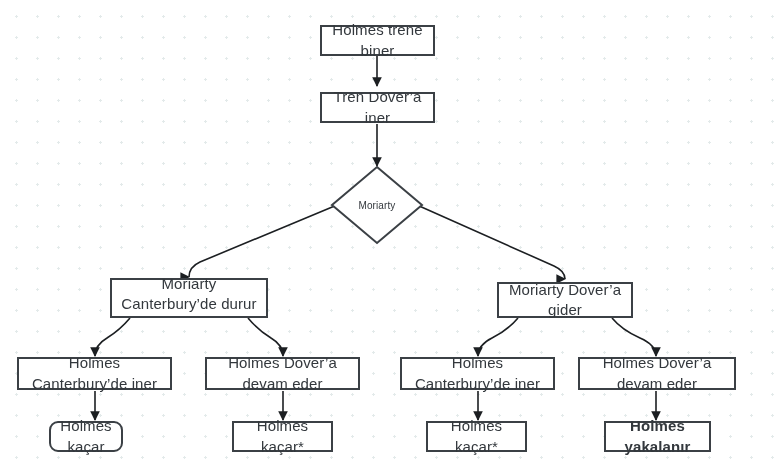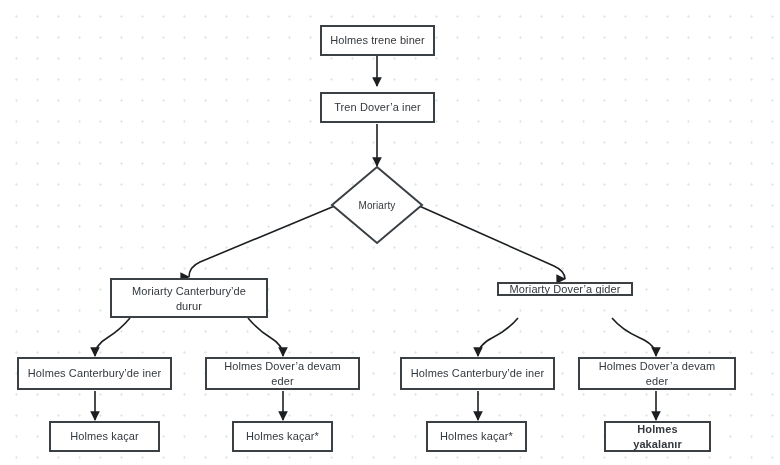--- a/index.html
+++ b/index.html
@@ -30,21 +30,21 @@
   .node {
     position: absolute;
     box-sizing: border-box;
     display: flex;
     align-items: center;
     justify-content: center;
     text-align: center;
     background: #ffffff;
     border: 2px solid #3b4045;
     color: #33383d;
-    font-size: 11px;
+    font-size: 15px;
     line-height: 1.35;
     letter-spacing: 0.1px;
     padding: 2px 6px;
     z-index: 2;
   }
   .diamond-wrap {
     position: absolute;
     z-index: 2;
   }
   .diamond-shape {
@@ -107,41 +107,41 @@
     <svg class="diamond-shape" viewBox="0 0 94 80">
       <polygon points="47,2 92,40 47,78 2,40" fill="#ffffff" stroke="#3b4045" stroke-width="2"></polygon>
     </svg>
     <div class="diamond-label">Moriarty</div>
   </div>
 
   <div class="node" style="left:110px; top:278px; width:158px; height:40px;align-items:flex-end;">
     <span>Moriarty Canterbury’de durur</span>
   </div>
 
-  <div class="node" style="left:497px; top:282px; width:136px; height:14px;">
+  <div class="node" style="left:497px; top:282px; width:136px; height:36px;">
     <span>Moriarty Dover’a gider</span>
   </div>
 
   <div class="node" style="left:17px; top:357px; width:155px; height:33px;">
     <span>Holmes Canterbury’de iner</span>
   </div>
 
   <div class="node" style="left:205px; top:357px; width:155px; height:33px;">
     <span>Holmes Dover’a devam eder</span>
   </div>
 
   <div class="node" style="left:400px; top:357px; width:155px; height:33px;">
     <span>Holmes Canterbury’de iner</span>
   </div>
 
   <div class="node" style="left:578px; top:357px; width:158px; height:33px;">
     <span>Holmes Dover’a devam eder</span>
   </div>
 
-  <div class="node" style="left:49px; top:421px; width:111px; height:31px;">
+  <div class="node" style="left:49px; top:421px; width:74px; height:31px;border-radius:9px;">
     <span>Holmes kaçar</span>
   </div>
 
   <div class="node" style="left:232px; top:421px; width:101px; height:31px;">
     <span>Holmes kaçar*</span>
   </div>
 
   <div class="node" style="left:426px; top:421px; width:101px; height:31px;">
     <span>Holmes kaçar*</span>
   </div>

